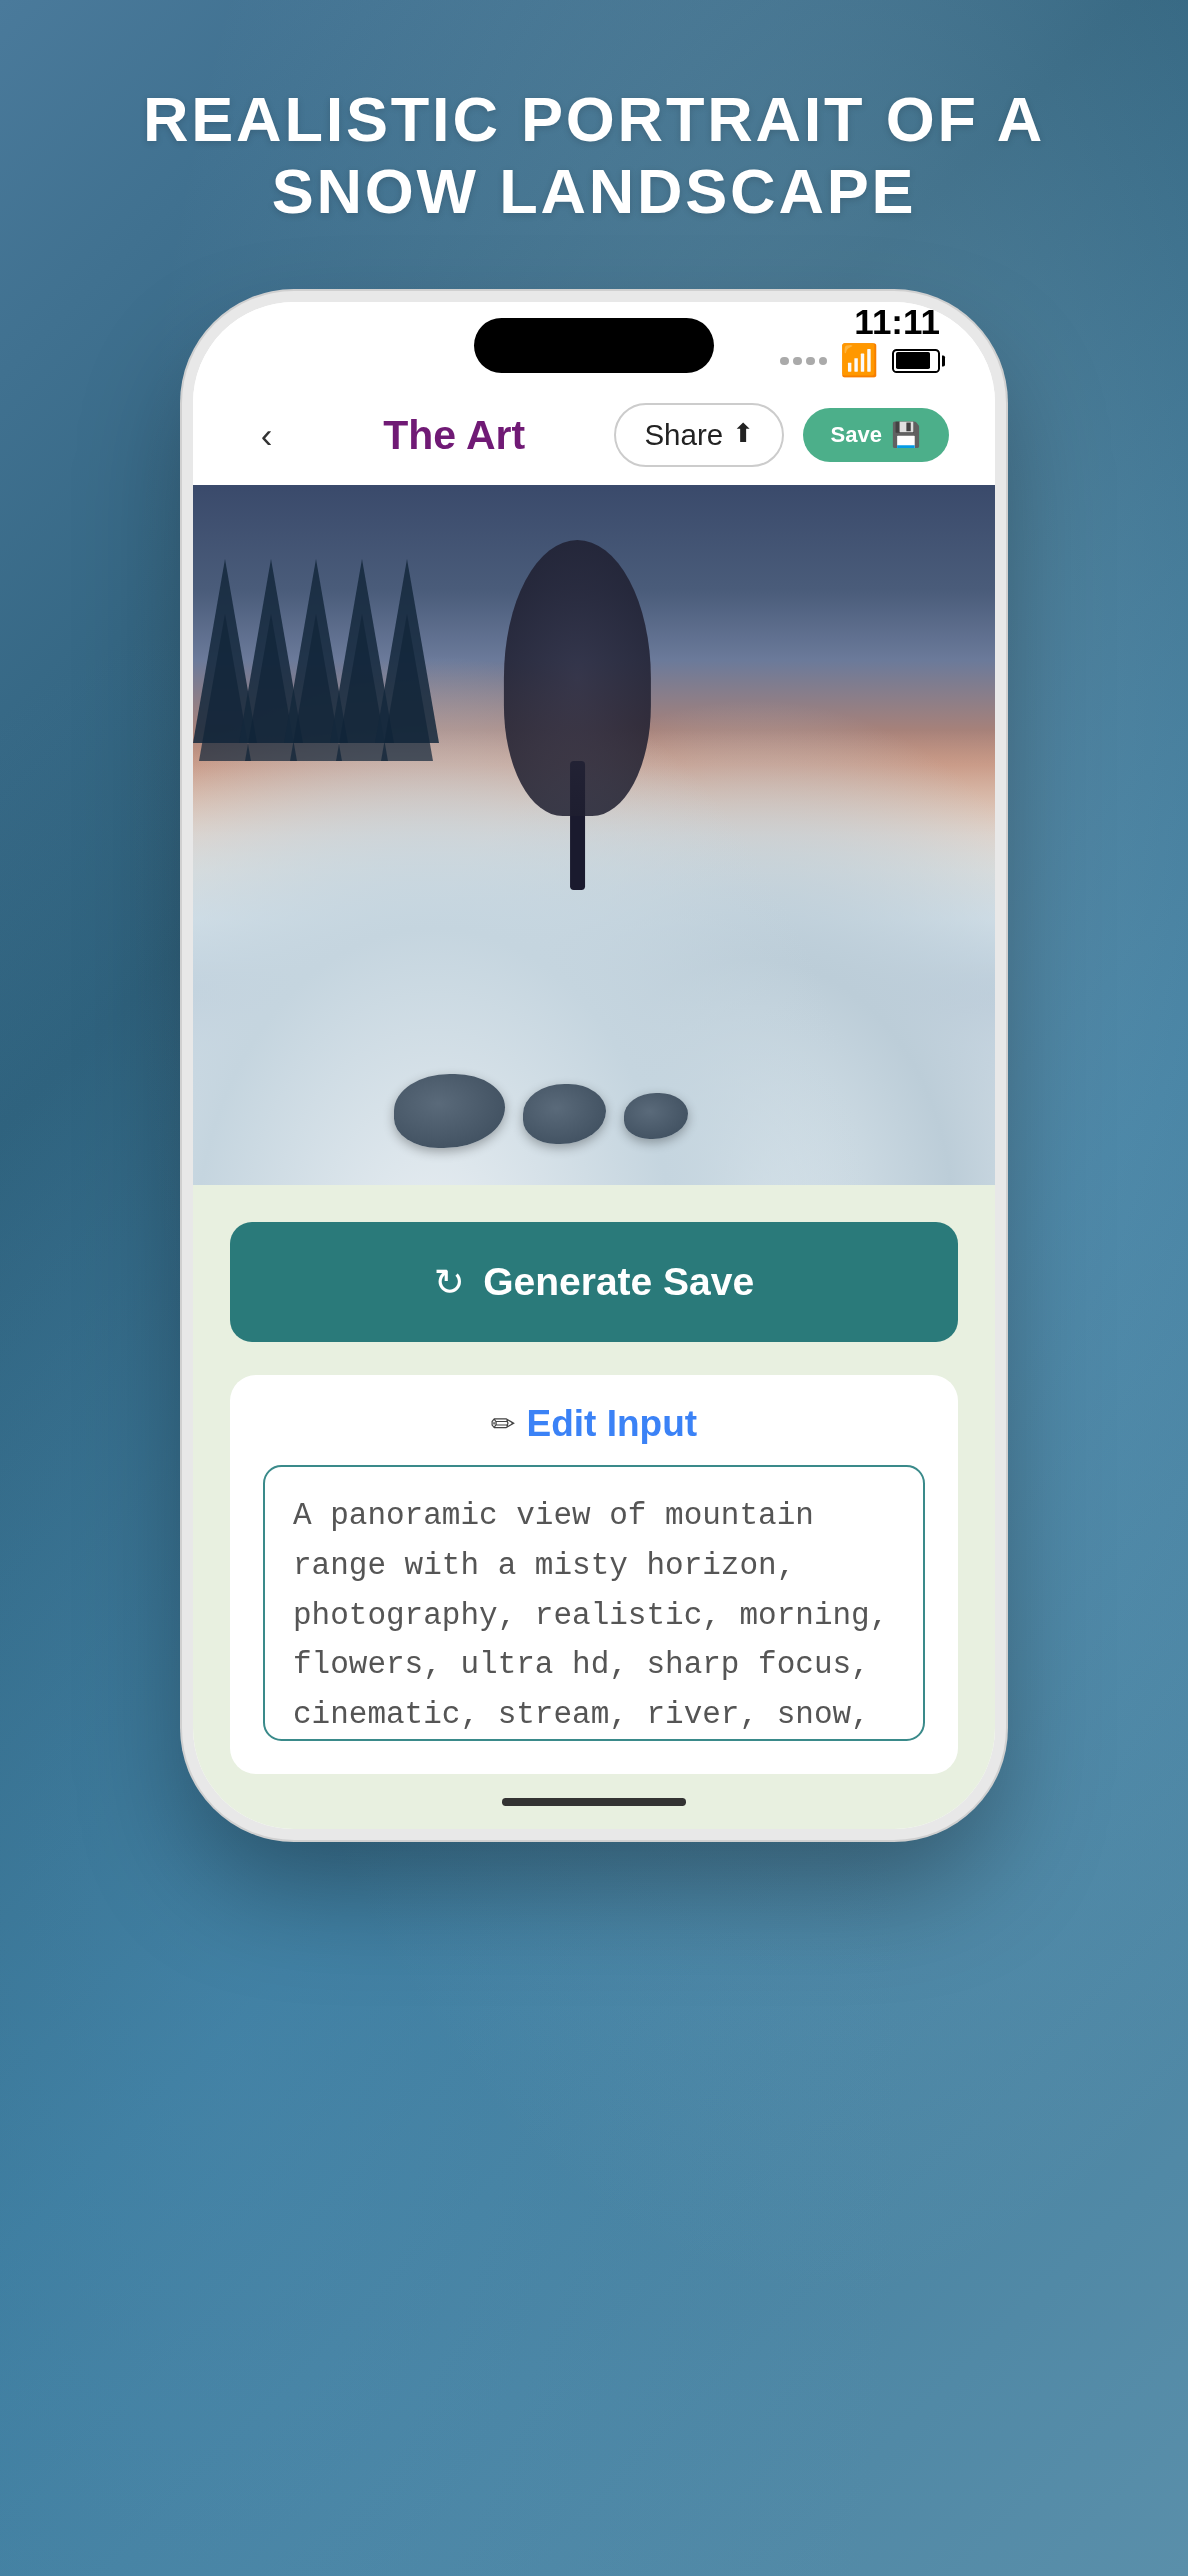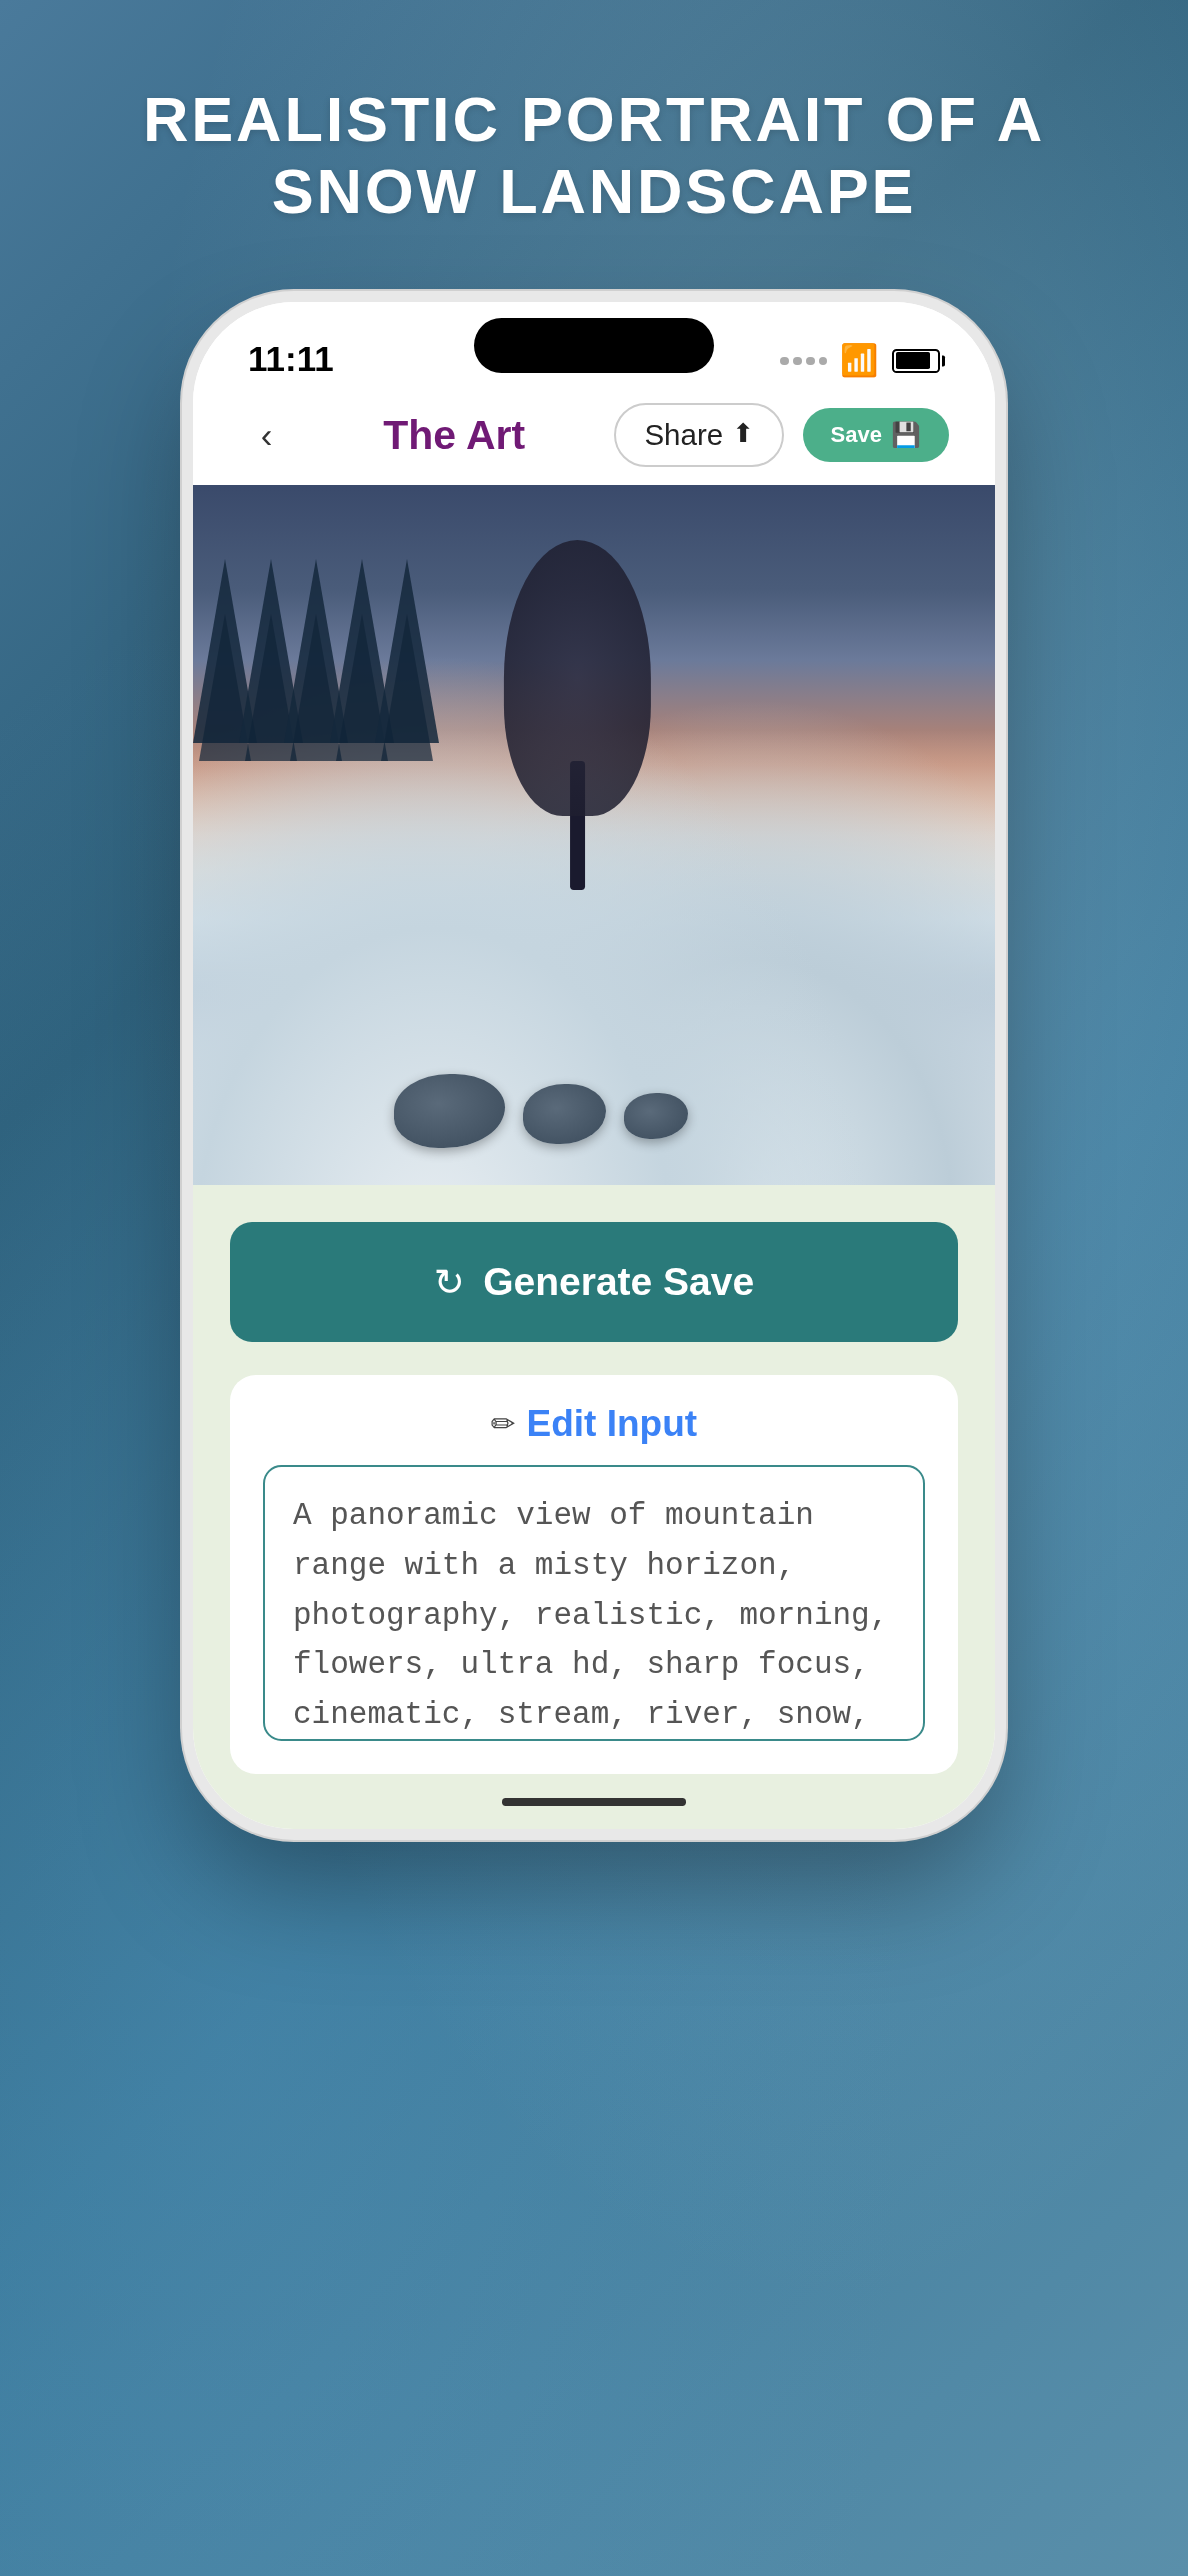--- a/index.html
+++ b/index.html
@@ -61,20 +61,21 @@
 
     
     .status-bar {
       background: #ffffff;
       height: 92px;
       display: flex;
       align-items: flex-end;
       justify-content: space-between;
       padding: 0 55px 14.7px;
       position: relative;
+      flex-direction: column;
     }
 
     .status-time {
       font-size: 35px;
       font-weight: 600;
       color: #000;
     }
 
     .dynamic-island {
       position: absolute;

